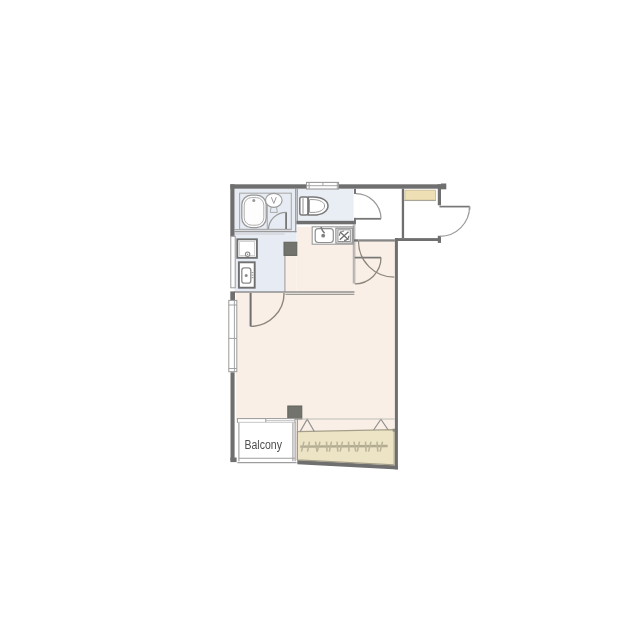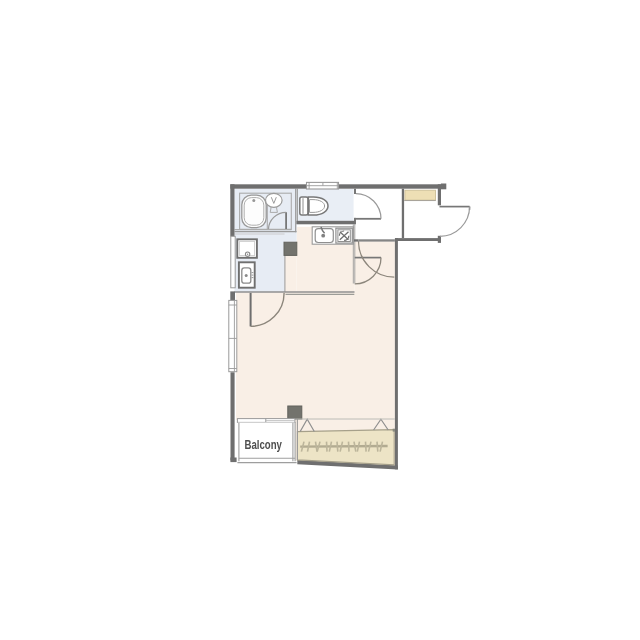--- a/index.html
+++ b/index.html
@@ -1,16 +1,16 @@
 <!DOCTYPE html>
 <html><head>
 <meta charset="utf-8">
 <style>
   html,body{margin:0;padding:0;background:#ffffff;}
-  #stage{width:640px;height:608px;position:relative;font-family:"Liberation Sans", sans-serif;font-weight:bold;}
+  #stage{width:640px;height:608px;position:relative;font-family:"Liberation Sans", sans-serif;}
 </style>
 </head>
 <body>
 <div id="stage">
 <svg width="640" height="640" viewBox="0 0 640 640">
 
 <g>
         <rect x="0" y="0" width="640" height="640" fill="#ffffff"></rect>
       </g>
 

